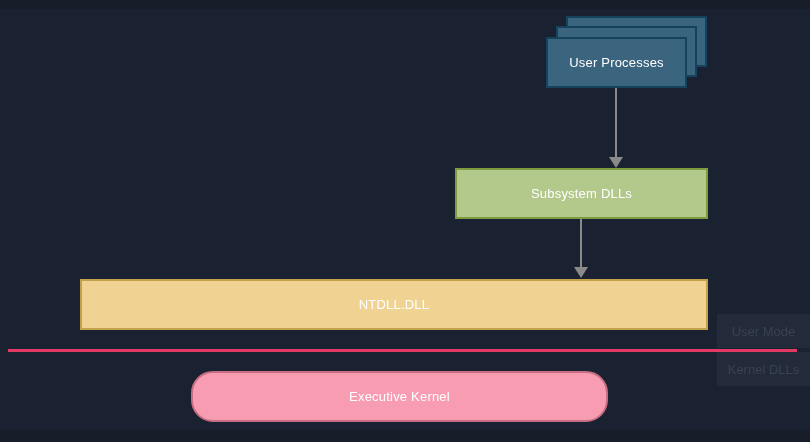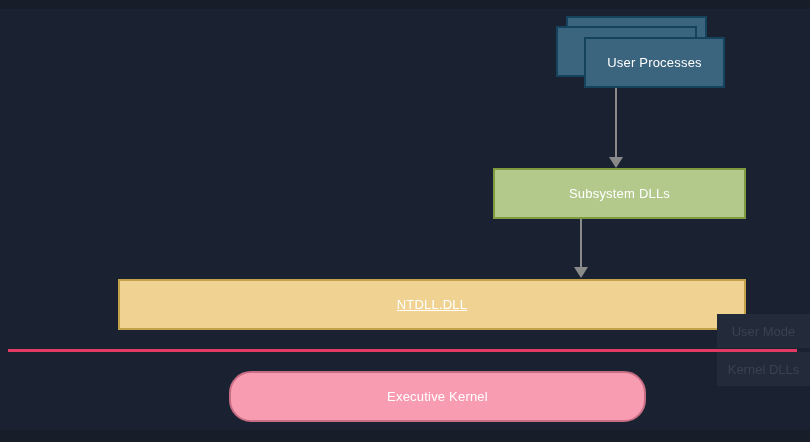--- a/index.html
+++ b/index.html
@@ -8,31 +8,31 @@
     background:#1a2130;
     font-family:"Liberation Sans","DejaVu Sans",sans-serif;
   }
   .edge-strip{position:absolute;left:0;width:810px;background:#171d29;}
   .edge-strip.top{top:0;height:9px;}
   .edge-strip.bottom{top:430px;height:12px;}
 
   .node{
     position:absolute;box-sizing:border-box;border:2px solid;
     display:flex;align-items:center;justify-content:center;
-    color:#ffffff;font-size:13px;letter-spacing:.2px;margin-left:38px;
+    color:#ffffff;font-size:13px;letter-spacing:.2px;
   }
   .stack-layer{
     position:absolute;box-sizing:border-box;width:141px;height:51px;
     background:#3b647e;border:2px solid #15435e;
   }
   .layer-back{left:566px;top:16px;}
   .layer-mid{left:556px;top:26px;}
   .node-user-processes{left:546px;top:37px;width:141px;height:51px;background:#3b647e;border-color:#15435e;}
   .node-subsystem{left:455px;top:168px;width:253px;height:51px;background:#b3c98b;border-color:#7e9b40;}
-  .node-ntdll{left:80px;top:279px;width:628px;height:51px;background:#f0d392;border-color:#c3a04a;text-decoration:underline;}
+  .node-ntdll{left:80px;top:279px;width:628px;height:51px;background:#f0d392;border-color:#c3a04a;}
   .node-kernel{left:191px;top:371px;width:417px;height:51px;background:#f89db1;border-color:#c76d84;border-radius:22px;}
 
   .arrow-line{position:absolute;width:2px;background:#8a8a8a;}
   .arrow-head{
     position:absolute;width:0;height:0;
     border-left:7px solid transparent;border-right:7px solid transparent;
     border-top:11px solid #8a8a8a;
   }
   .arrow1-line{left:615px;top:88px;height:69px;}
   .arrow1-head{left:609px;top:157px;}

